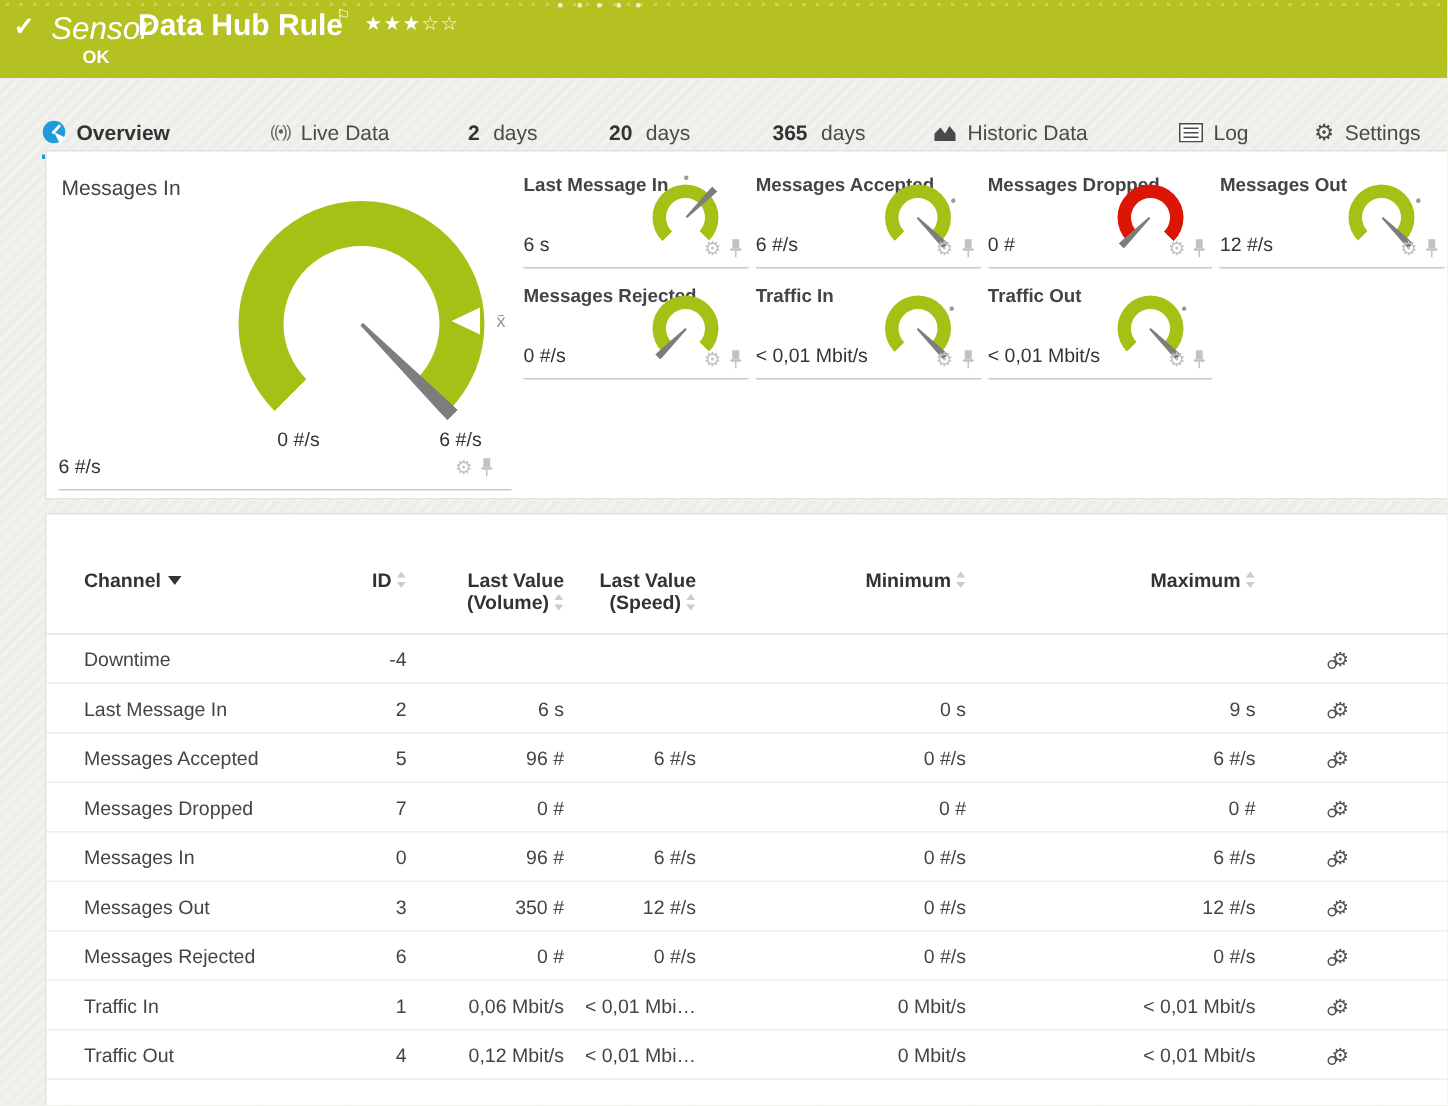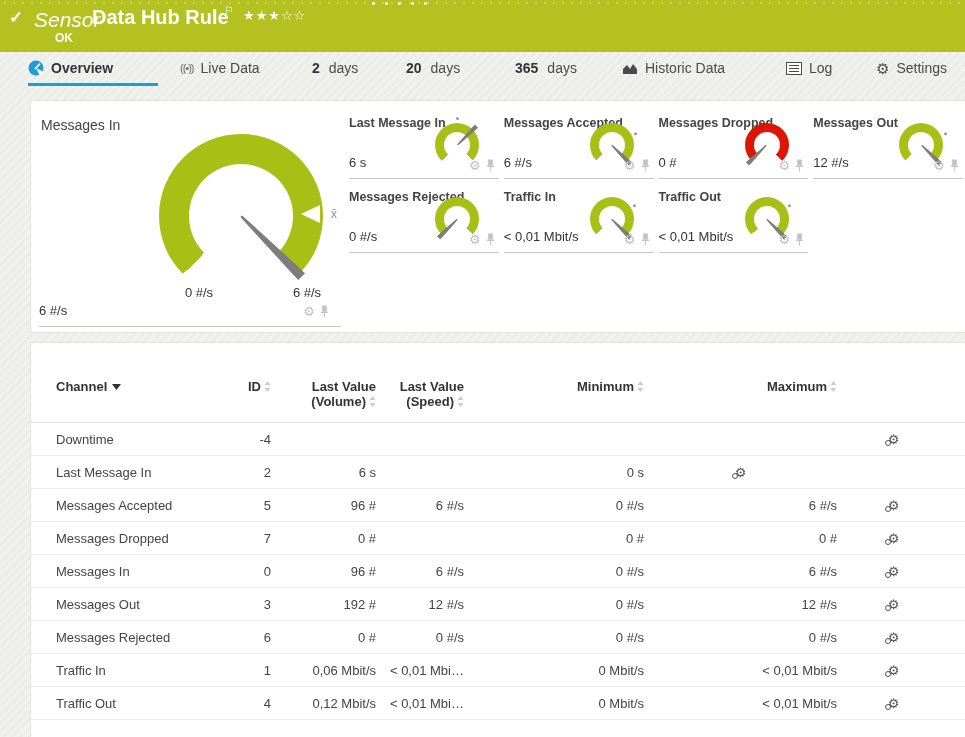--- a/index.html
+++ b/index.html
@@ -16,21 +16,21 @@
     background-image:repeating-linear-gradient(90deg, rgba(255,255,255,.28) 0 2px, transparent 2px 9px); }
   .hdr-check { position:absolute; left:9px; top:7px; color:#fff; font-size:17px; font-weight:bold; }
   .hdr-type  { position:absolute; left:34px; top:8px; color:#fff; font-size:21px; font-style:italic; }
   .hdr-title { position:absolute; left:92px; top:6px; color:#fff; font-size:20px; font-weight:bold; }
   .hdr-flag  { position:absolute; left:224px; top:4px; color:#fff; font-size:11px; }
   .hdr-stars { position:absolute; left:243px; top:8px; color:#fff; font-size:13px; letter-spacing:1px; }
   .hdr-status{ position:absolute; left:55px; top:31px; color:#fff; font-size:12px; font-weight:bold; }
   .hdr-dots  { position:absolute; left:372px; top:2px; display:flex; gap:10px; }
   .hdr-dots i{ width:3px; height:3px; background:rgba(255,255,255,.75); border-radius:1px; }
   
-  .tabs { position:absolute; left:0; top:52px; width:965px; height:40px; }
+  .tabs { position:absolute; left:0; top:72px; width:965px; height:40px; }
   .tab  { position:absolute; top:8px; display:flex; align-items:center; gap:7px;
           font-size:14px; color:#4a4a4a; cursor:pointer; }
   .tab .num { font-weight:bold; color:#333; margin-right:2px; }
   .tab.active { font-weight:bold; color:#333; }
   .t0{left:28px; width:130px;} .t1{left:180px;} .t2{left:312px;} .t3{left:406px;}
   .t4{left:515px;} .t5{left:622px;} .t6{left:786px;} .t7{left:876px;}
   .tab.active::after { content:""; position:absolute; left:0; right:0; bottom:-10px; height:3px;
           background:var(--accent_blue,#1e9cd8); }
   .live-glyph { font-size:11px; color:#666; letter-spacing:-1px; }
   .gear-glyph { font-size:15px; color:#4a4a4a; line-height:1; }
@@ -370,20 +370,21 @@
           <div class="td-r"></div>
           <div class="td-ic"><span class="editic">⚙</span></div>
         </div>
 
         <div class="trow">
           <div>Last Message In</div>
           <div class="td-r">2</div>
           <div class="td-r">6 s</div>
           <div class="td-r"></div>
           <div class="td-r">0 s</div>
+          <div class="td-r">9 s</div>
           <div class="td-ic"><span class="editic">⚙</span></div>
         </div>
 
         <div class="trow">
           <div>Messages Accepted</div>
           <div class="td-r">5</div>
           <div class="td-r">96 #</div>
           <div class="td-r">6 #/s</div>
           <div class="td-r">0 #/s</div>
           <div class="td-r">6 #/s</div>
@@ -406,21 +407,21 @@
           <div class="td-r">96 #</div>
           <div class="td-r">6 #/s</div>
           <div class="td-r">0 #/s</div>
           <div class="td-r">6 #/s</div>
           <div class="td-ic"><span class="editic">⚙</span></div>
         </div>
 
         <div class="trow">
           <div>Messages Out</div>
           <div class="td-r">3</div>
-          <div class="td-r">192 #</div>
+          <div class="td-r">350 #</div>
           <div class="td-r">12 #/s</div>
           <div class="td-r">0 #/s</div>
           <div class="td-r">12 #/s</div>
           <div class="td-ic"><span class="editic">⚙</span></div>
         </div>
 
         <div class="trow">
           <div>Messages Rejected</div>
           <div class="td-r">6</div>
           <div class="td-r">0 #</div>

